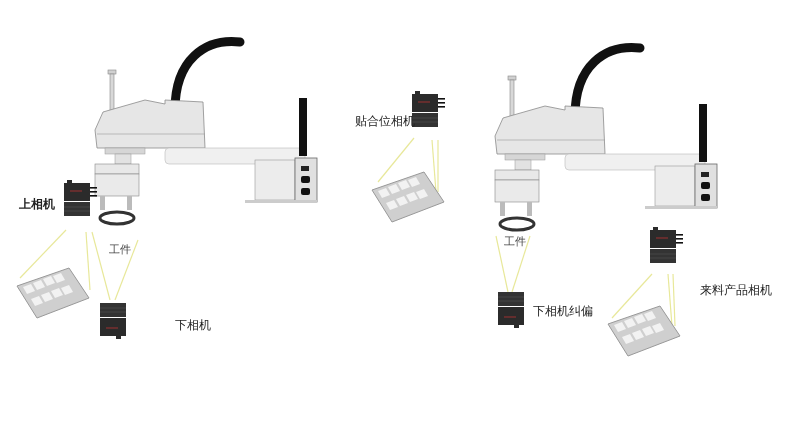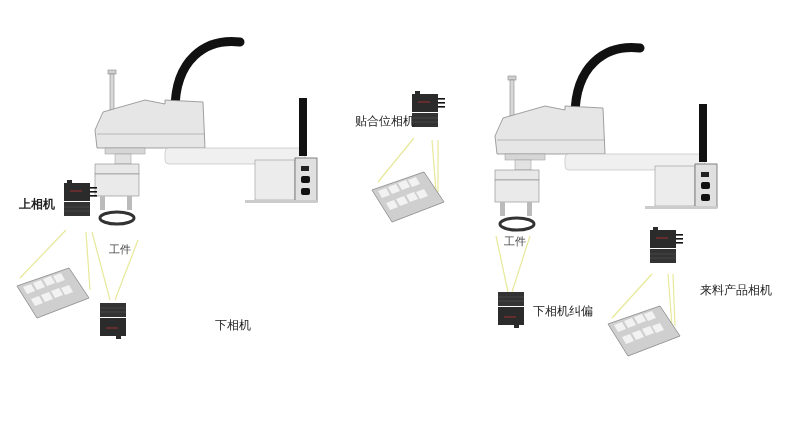--- a/index.html
+++ b/index.html
@@ -119,20 +119,20 @@
     <line x1="652" y1="274" x2="612" y2="318"></line>
     <line x1="668" y1="274" x2="672" y2="326"></line>
     <line x1="673" y1="274" x2="675" y2="326"></line>
   </g>
   <g>
     <use href="#tray" x="608" y="306"></use>
   </g>
 </svg>
 
 <span class="label" style="left:19px; top:197px;font-weight:bold;">上相机</span>
-<span class="label" style="left:175px; top:318px;margin-left:40px;">下相机</span>
+<span class="label" style="left:175px; top:318px;">下相机</span>
 <span class="small-label" style="left:109px; top:242px;">工件</span>
 
 <span class="label" style="left:355px; top:114px;">贴合位相机</span>
 <span class="label" style="left:533px; top:304px;">下相机纠偏</span>
 <span class="label" style="left:700px; top:245px;margin-top:38px;">来料产品相机</span>
 <span class="small-label" style="left:504px; top:234px;">工件</span>
 </div>
 
 </body></html>

